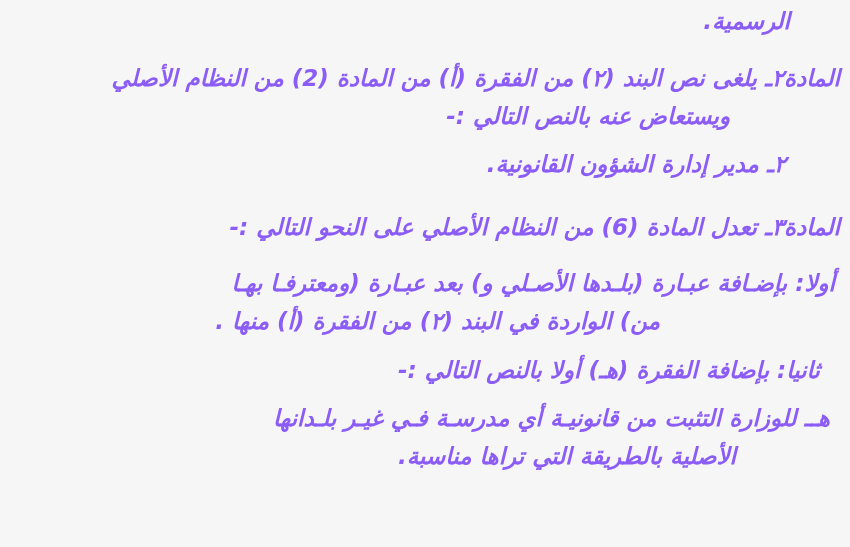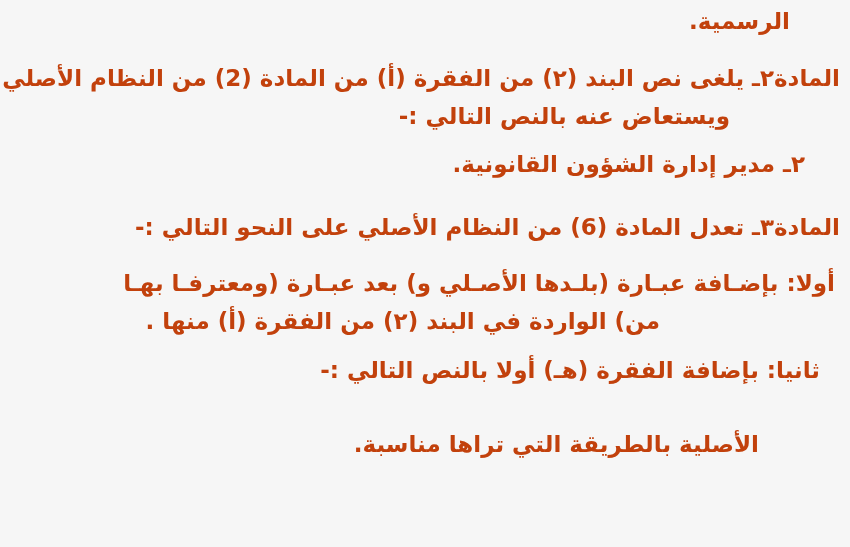--- a/index.html
+++ b/index.html
@@ -14,38 +14,39 @@
   }
   .page {
     direction: rtl;
     width: 676px;
     height: 547px;
     padding-top: 2px;
     box-sizing: border-box;
     font-family: "DejaVu Sans", sans-serif;
     font-weight: bold;
     font-size: 23px;
-    color: #c2410c;
+    color: #8b5cf6;
+    font-style: italic;
   }
   .line {
     line-height: 38px;
     white-space: nowrap;
     text-align: right;
   }
   
   .l1  { padding-right: 60px; }
   .l2  { padding-right: 10px; }
   .l3  { padding-right: 120px; }
-  .l4  { padding-right: 45px; }
+  .l4  { padding-right: 64px; }
   .l5  { padding-right: 10px; }
   .l6  { padding-right: 15px; }
   .l7  { padding-right: 190px; }
   .l8  { padding-right: 30px; }
   .l9  { padding-right: 20px; }
-  .l10 { padding-right: 91px; margin-top: 36px; }
+  .l10 { padding-right: 114px; }
   
   .p1 { margin-top: 0; }
   .p2 { margin-top: 19px; }
   .p3 { margin-top: 10px; }
   .p4 { margin-top: 25px; }
   .p5 { margin-top: 18px; }
   .p6 { margin-top: 11px; }
   .p7 { margin-top: 10px; }
 </style>
 </head>
@@ -73,16 +74,17 @@
   <div class="para p5">
     <div class="line l6">أولا: بإضـافة عبـارة (بلـدها الأصـلي و) بعد عبـارة (ومعترفـا بهـا</div>
     <div class="line l7">من) الواردة في البند (٢) من الفقرة (أ) منها .</div>
   </div>
 
   <div class="para p6">
     <div class="line l8">ثانيا: بإضافة الفقرة (هـ) أولا بالنص التالي :-</div>
   </div>
 
   <div class="para p7">
+    <div class="line l9">هــ للوزارة التثبت من قانونيـة أي مدرسـة فـي غيـر بلـدانها</div>
     <div class="line l10">الأصلية بالطريقة التي تراها مناسبة.</div>
   </div>
 
 </div>
 
 </body></html>

